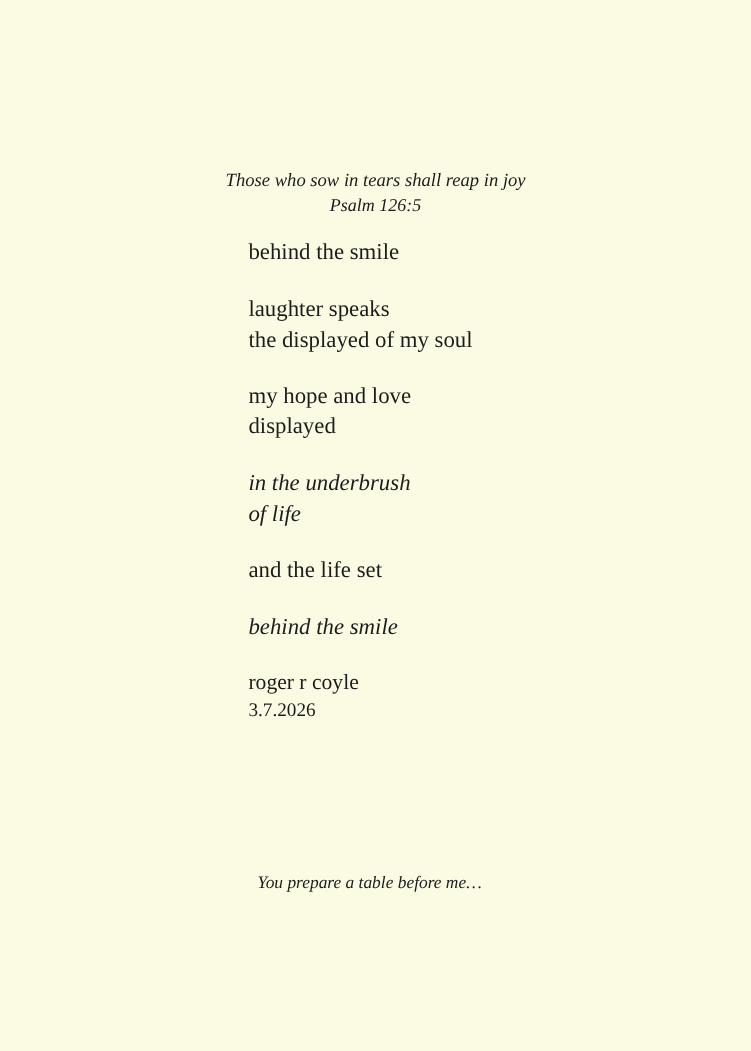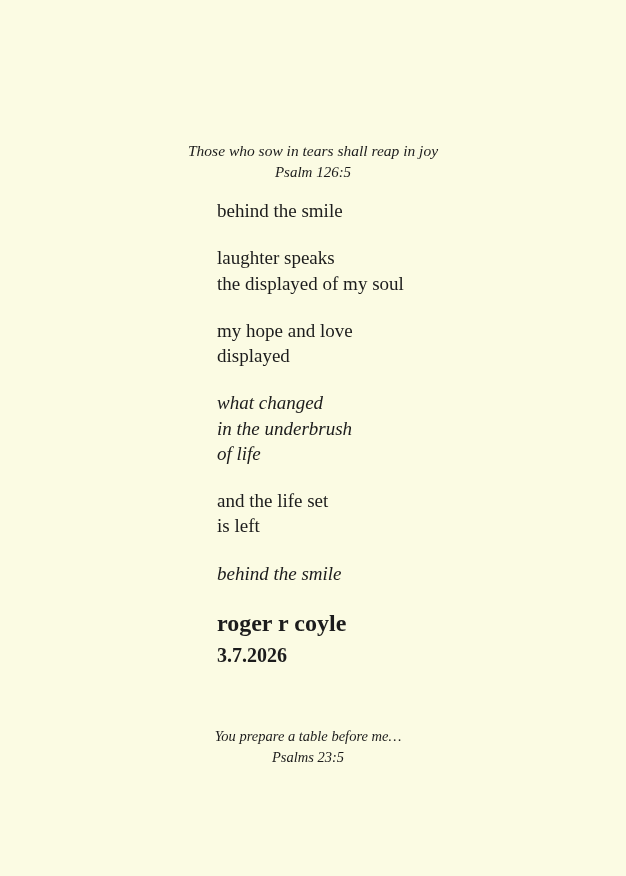--- a/index.html
+++ b/index.html
@@ -47,39 +47,37 @@
   .epigraph-bottom .ref {
     font-size: 14.5px;
   }
   .poem {
     position: absolute;
     top: 198px;
     left: 207px;
     width: 360px;
   }
   .stanza {
-    margin: 0 0 22px 10px;
+    margin: 0 0 22px 0;
   }
   .line {
     font-size: 19px;
     line-height: 1.33;
     white-space: pre;
   }
   .line.italic {
     font-style: italic;
   }
   .signature .line {
-    font-size: 24px;
-    font-weight: bold;
+    font-size: 18px;
   }
   .signature .date {
-    font-size: 20px;
+    font-size: 16px;
     line-height: 1.4;
     margin-top: 1px;
-    font-weight: bold;
   }
 </style>
 </head>
 <body>
 
 <div class="page">
 
   <div class="epigraph epigraph-top">
     <div class="quote">Those who sow in tears shall reap in joy</div>
     <div class="ref">Psalm 126:5</div>
@@ -95,40 +93,37 @@
       <div class="line">laughter speaks</div>
       <div class="line">the displayed of my soul</div>
     </div>
 
     <div class="stanza">
       <div class="line">my hope and love</div>
       <div class="line">displayed</div>
     </div>
 
     <div class="stanza">
-      <div class="line italic">what changed</div>
       <div class="line italic">in the underbrush</div>
       <div class="line italic">of life</div>
     </div>
 
 
     <div class="stanza">
       <div class="line">and the life set</div>
-      <div class="line">is left</div>
     </div>
 
     <div class="stanza">
       <div class="line italic">behind the smile</div>
     </div>
 
     <div class="stanza signature">
       <div class="line">roger r coyle</div>
       <div class="date">3.7.2026</div>
     </div>
 
   </div>
 
   <div class="epigraph epigraph-bottom">
     <div class="quote">You prepare a table before me…</div>
-    <div class="ref">Psalms 23:5</div>
   </div>
 
 </div>
 
 </body></html>

